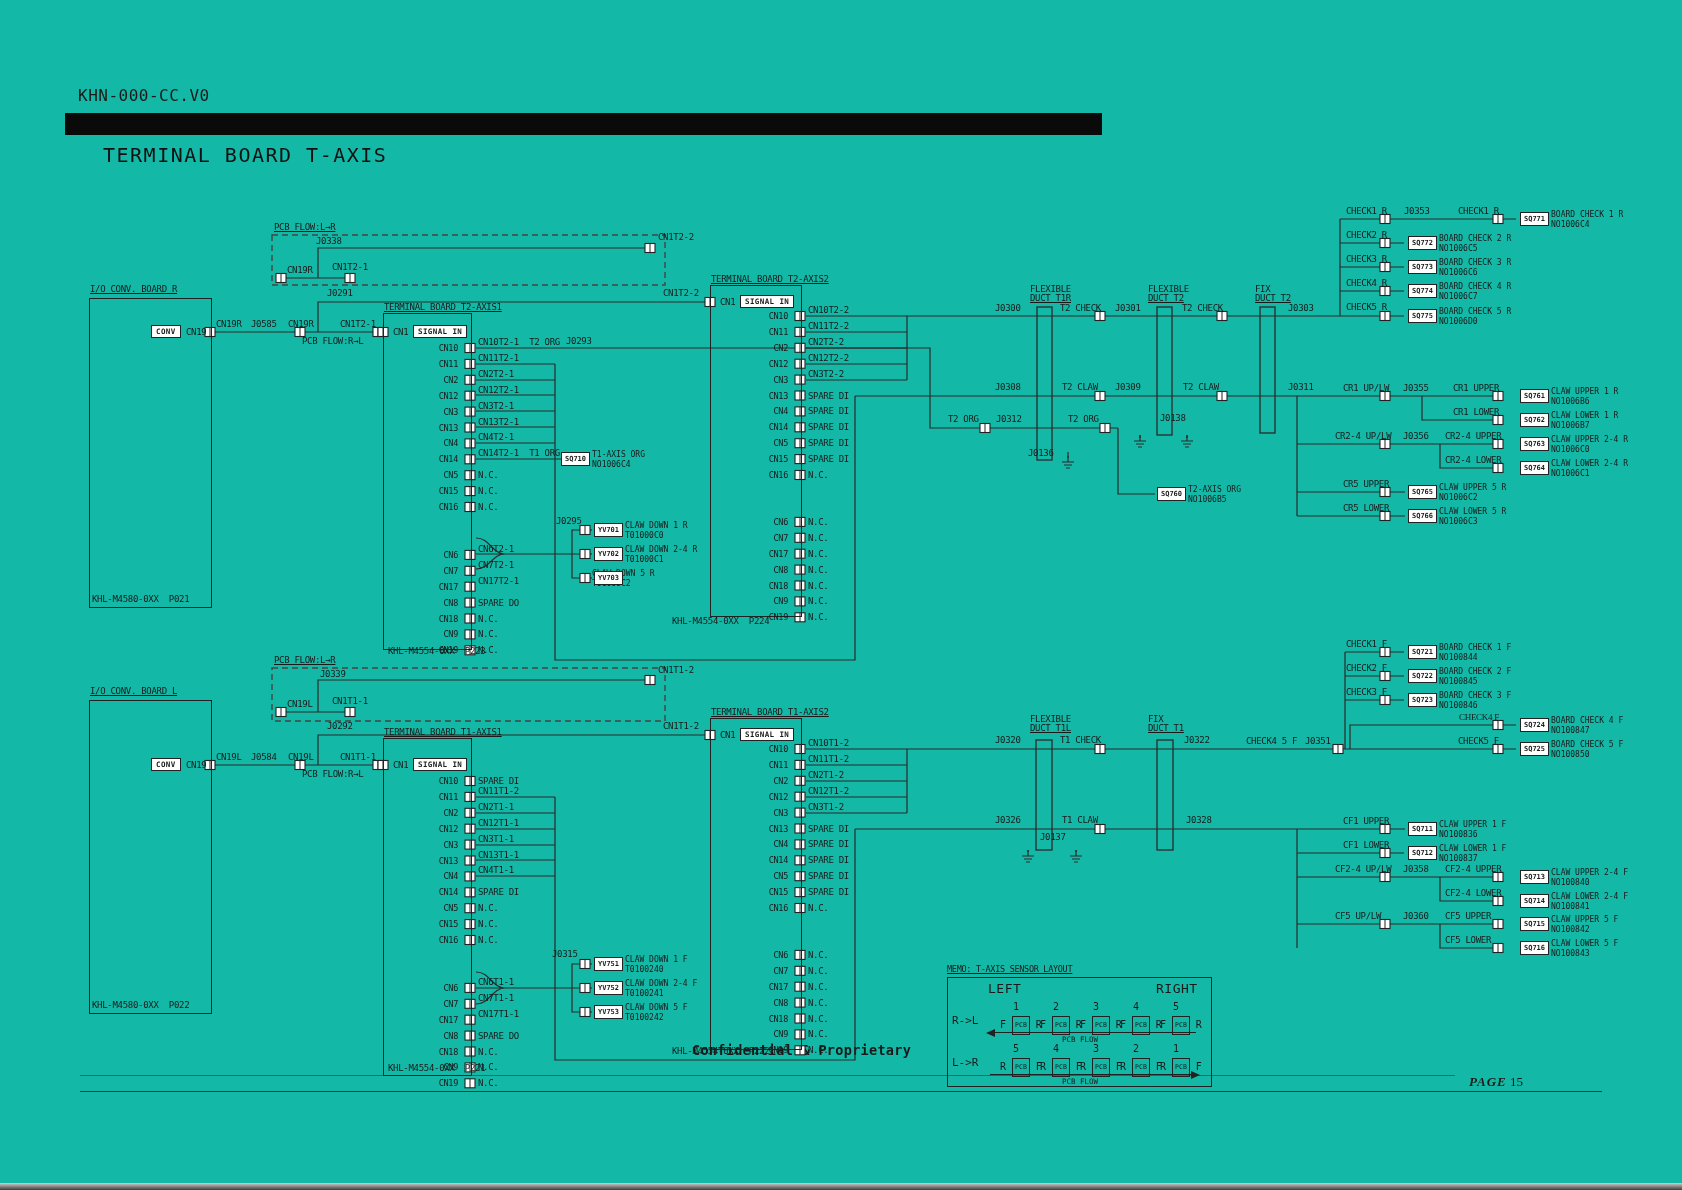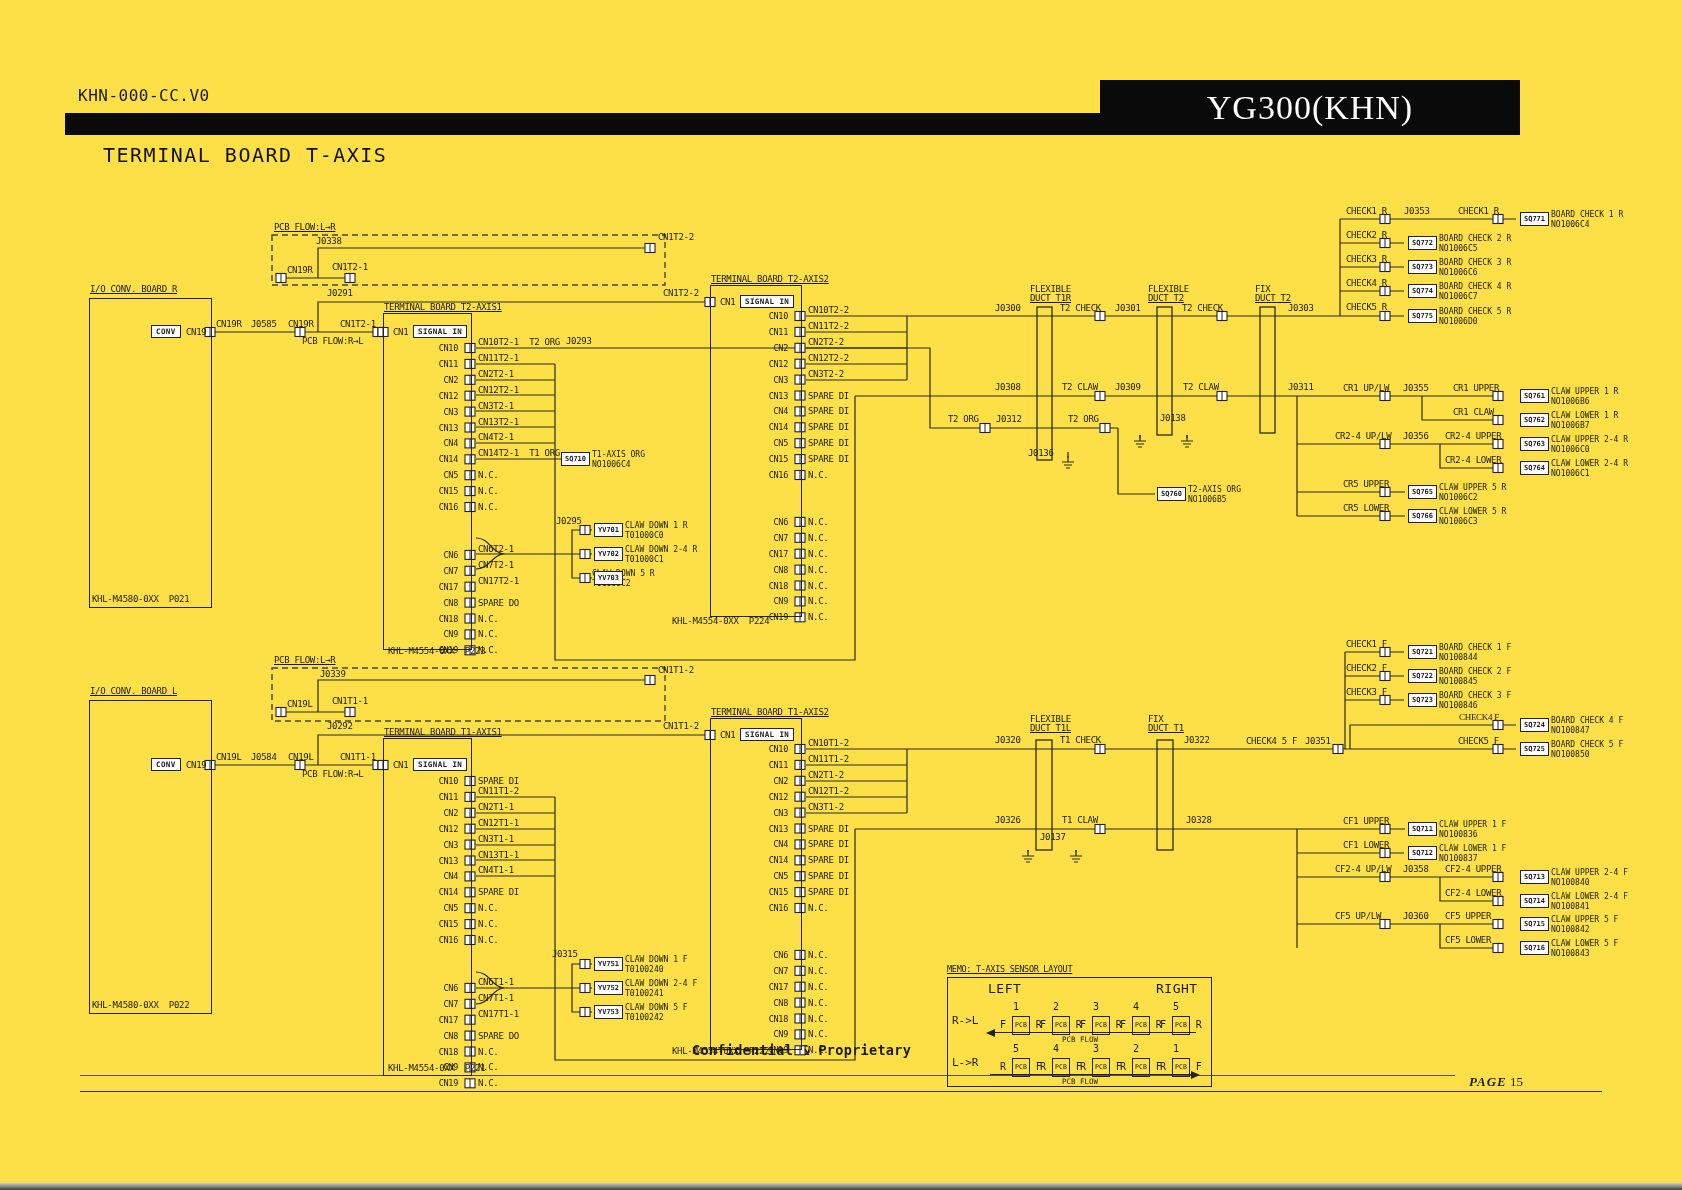--- a/index.html
+++ b/index.html
@@ -1,16 +1,16 @@
 <!DOCTYPE html>
 <html><head>
 <meta charset="utf-8">
 <style>
   html,body{margin:0;padding:0;background:#e8e8e6}
-  #page{position:relative;width:1682px;height:1190px;background:#fde047;
+  #page{position:relative;width:1682px;height:1190px;background:#14b8a6;
         font-family:"DejaVu Sans Mono","Liberation Mono",monospace;color:#1a1a1a;overflow:hidden}
   #wires{position:absolute;left:0;top:0;z-index:1}
   #layer{position:absolute;left:0;top:0;width:100%;height:100%;z-index:2}
   .lbl{position:absolute;font-size:9px;line-height:10px;white-space:pre;letter-spacing:-.3px}
   .pin{font-size:8.5px}
   .u{text-decoration:underline}
   .tbox{position:absolute;border:1.4px solid #222}
   .sigbox{position:absolute;border:1.5px solid #222;background:#fff;font-size:7.5px;font-weight:bold;
           line-height:9px;padding:1px 4px;letter-spacing:.4px;white-space:pre}
   .snsbox{position:absolute;border:1.4px solid #222;background:#fff;width:27px;height:12px;
@@ -38,21 +38,20 @@
   .f-page{position:absolute;left:1469px;top:1074px;font-family:"Liberation Serif","DejaVu Serif",serif;font-size:13px}
   .f-page .pw{font-style:italic;font-weight:bold;letter-spacing:1px}
   .scan-bottom{position:absolute;left:0;top:1183px;width:1682px;height:7px;background:linear-gradient(#cfcfcd,#3c3c3a)}
 </style>
 </head>
 <body>
 
 <div id="page">
   <div class="hdr-code">KHN-000-CC.V0</div>
   <div class="hdr-bar"></div>
-  <div class="hdr-model">YG300(KHN)</div>
   <div class="sheet-title">TERMINAL BOARD T-AXIS</div>
 
   <svg id="wires" width="1682" height="1190" viewBox="0 0 1682 1190">
       <path d="M210 332 H383" fill="none" stroke="#2a2a2a" stroke-width="1.2"></path>
       <path d="M318 332 V302 H706" fill="none" stroke="#2a2a2a" stroke-width="1.2"></path>
       <path d="M285 278 H346" fill="none" stroke="#2a2a2a" stroke-width="1.2"></path>
       <path d="M318 278 V248 H648" fill="none" stroke="#2a2a2a" stroke-width="1.2"></path>
       <path d="M476 348 H930 V428 H1118 M1118 428 V494 H1155" fill="none" stroke="#2a2a2a" stroke-width="1.2"></path>
       <path d="M476 364 H555 M476 380 H555 M476 395 H555 M476 411 H555 M476 427 H555 M476 443 H555 M555 364 V660 H855 V396" fill="none" stroke="#2a2a2a" stroke-width="1.2"></path>
       <path d="M855 396 H1340" fill="none" stroke="#2a2a2a" stroke-width="1.2"></path>
@@ -388,21 +387,21 @@
       <div class="lbl" style="left: 1346px; top: 206px;">CHECK1 R</div>
       <div class="lbl" style="left: 1404px; top: 206px;">J0353</div>
       <div class="lbl" style="left: 1458px; top: 206px;">CHECK1 R</div>
       <div class="lbl" style="left: 1346px; top: 230px;">CHECK2 R</div>
       <div class="lbl" style="left: 1346px; top: 254px;">CHECK3 R</div>
       <div class="lbl" style="left: 1346px; top: 278px;">CHECK4 R</div>
       <div class="lbl" style="left: 1346px; top: 302px;">CHECK5 R</div>
       <div class="lbl" style="left: 1343px; top: 383px;">CR1 UP/LW</div>
       <div class="lbl" style="left: 1403px; top: 383px;">J0355</div>
       <div class="lbl" style="left: 1453px; top: 383px;">CR1 UPPER</div>
-      <div class="lbl" style="left: 1453px; top: 407px;">CR1 CLAW</div>
+      <div class="lbl" style="left: 1453px; top: 407px;">CR1 LOWER</div>
       <div class="lbl" style="left: 1335px; top: 431px;">CR2-4 UP/LW</div>
       <div class="lbl" style="left: 1403px; top: 431px;">J0356</div>
       <div class="lbl" style="left: 1445px; top: 431px;">CR2-4 UPPER</div>
       <div class="lbl" style="left: 1445px; top: 455px;">CR2-4 LOWER</div>
       <div class="lbl" style="left: 1343px; top: 479px;">CR5 UPPER</div>
       <div class="lbl" style="left: 1343px; top: 503px;">CR5 LOWER</div>
       <div class="lbl u" style="left: 274px; top: 655px;">PCB FLOW:L→R</div>
       <div class="lbl" style="left: 320px; top: 669px;">J0339</div>
       <div class="lbl" style="left: 287px; top: 699px;">CN19L</div>
       <div class="lbl" style="left: 332px; top: 696px;">CN1T1-1</div>

